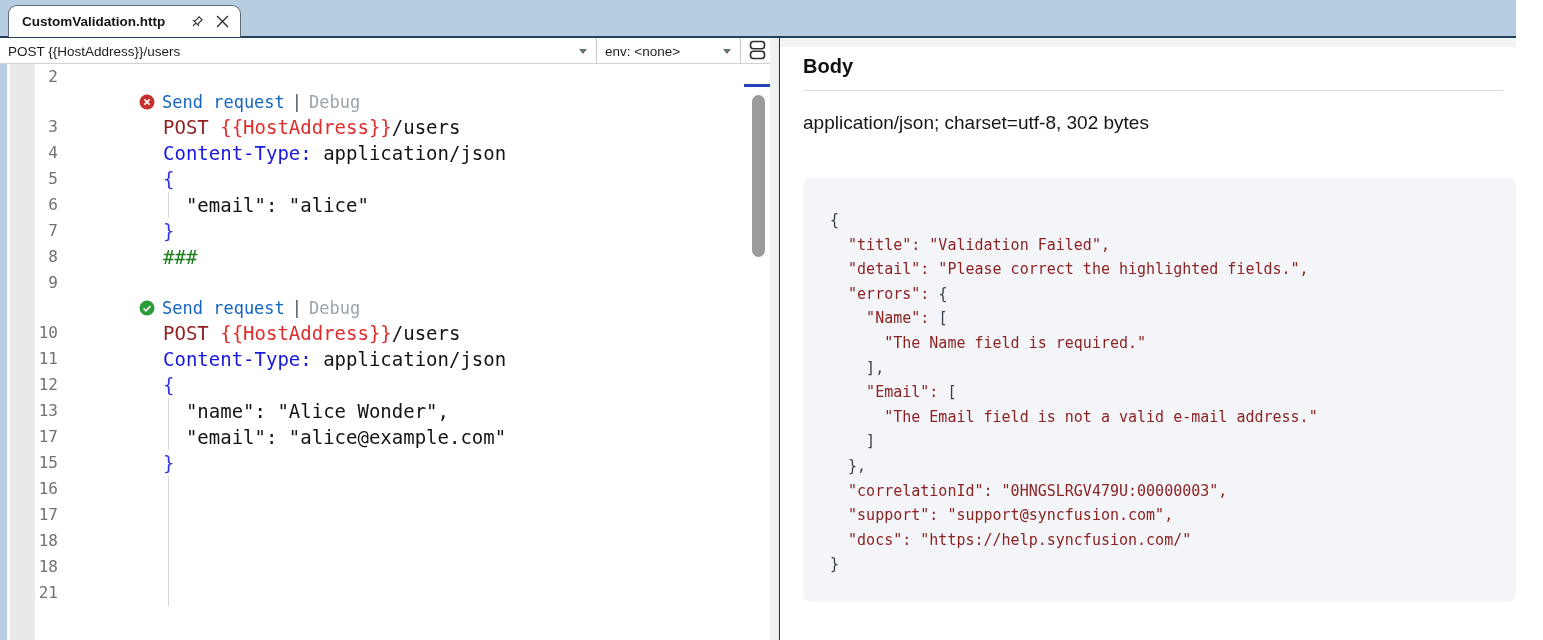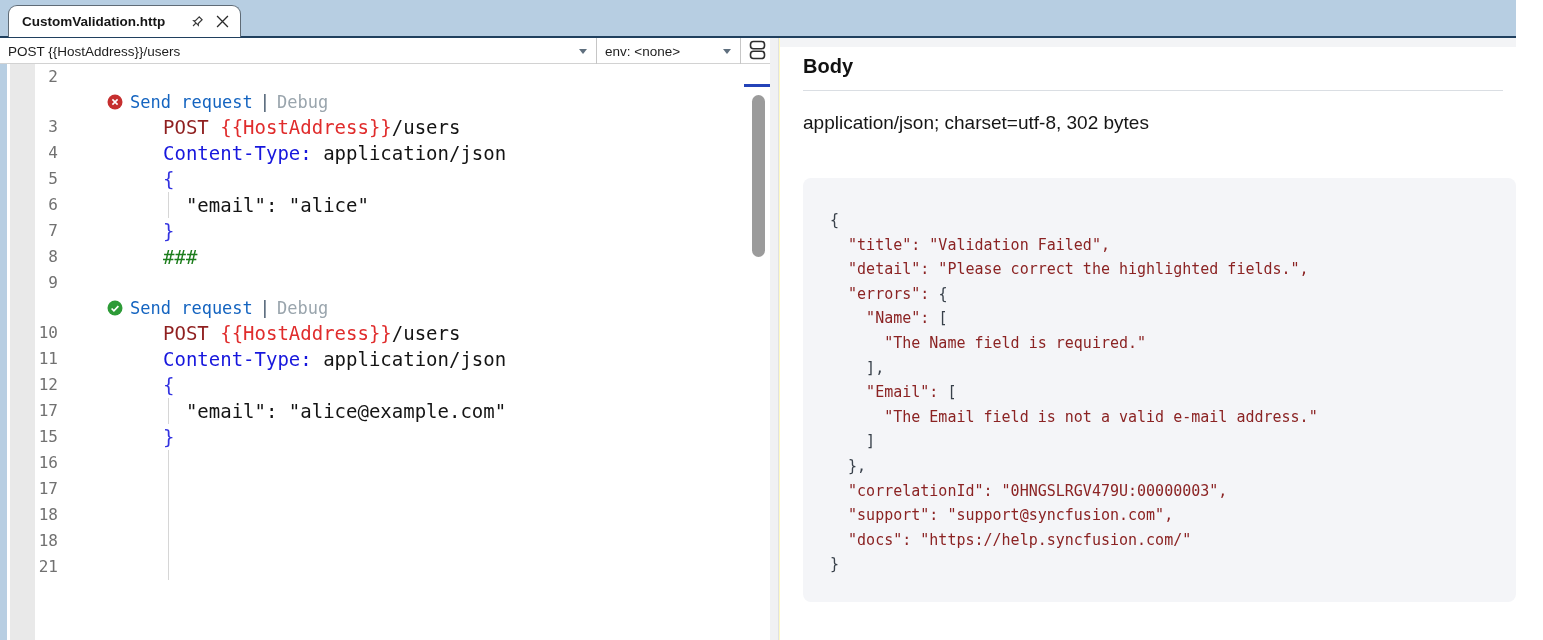--- a/index.html
+++ b/index.html
@@ -1,18 +1,18 @@
 <!DOCTYPE html>
 <html><head>
 <meta charset="utf-8">
 <style>
   * { margin:0; padding:0; box-sizing:border-box; }
   html,body { width:1543px; height:640px; overflow:hidden; background:#fff;
               font-family:"Liberation Sans", sans-serif; }
-  .app { position:relative; width:1516px; height:640px; background:#fef9c3; overflow:hidden;text-decoration:underline; }
+  .app { position:relative; width:1516px; height:640px; background:#4c1d95; overflow:hidden;text-decoration:underline; }
 
   
   .tabstrip { position:absolute; top:0; left:0; right:0; height:36px; background:#b7cee2; }
   .navline  { position:absolute; top:36px; left:0; right:0; height:2px; background:#20405e; }
   .tab { position:absolute; left:8px; top:5px; width:233px; height:32px; background:#fff;
          border:1px solid #5f6b76; border-bottom:none; border-radius:9px 9px 0 0;
          display:flex; align-items:center; gap:9px; padding:0 9px 0 13px; z-index:3; }
   .tab-title { font-weight:700; font-size:13.5px; color:#161616; white-space:nowrap; flex:1; }
   .tab-ico { display:flex; align-items:center; justify-content:center; width:17px; height:17px; cursor:pointer; }
 
@@ -27,21 +27,21 @@
               border-right:4px solid transparent; border-top:5px solid #5f6f7e; }
   .split-btn { position:absolute; left:744px; top:1px; width:26px; height:24px; border:none;
                background:none; padding:0; cursor:pointer; display:flex; align-items:center; justify-content:center; }
 
   
   .editor { position:absolute; left:0; top:64px; width:770px; bottom:0; background:#fff; }
   .edge   { position:absolute; left:0; top:0; bottom:0; width:7px; background:#b7cee2; }
   .glyph-margin { position:absolute; left:10px; top:0; bottom:0; width:25px; background:#e9e9e9; }
   .rows { position:absolute; left:0; top:0; right:28px; }
   .row  { display:flex; height:26px; }
-  .row.lensrow { height:24px; }
+  .row.lensrow { height:24px;padding-left:32px; }
   .ln   { width:58px; flex:none; text-align:right; font:16px/26px "DejaVu Sans Mono", monospace; color:#717171; }
   .code { position:relative; flex:1; padding-left:105px; font:19px/26px "DejaVu Sans Mono", monospace;
           white-space:pre; color:#141414; }
   .guide { position:absolute; left:110px; top:0; bottom:0; width:0; border-left:1px solid #d6d6d6; }
   .lenscode { flex:1; padding-left:107px; display:flex; align-items:center; gap:7px;
               font:17px/24px "DejaVu Sans Mono", monospace; }
   .lens-send  { color:#1464c0; cursor:pointer; }
   .lens-sep   { color:#44576b; }
   .lens-debug { color:#9aa5ad; cursor:pointer; }
   .c-method { color:#8f1f1f; }
@@ -178,20 +178,24 @@
           <span class="ln">10</span>
           <span class="code"><span class="c-method">POST </span><span class="c-var">{{HostAddress}}</span><span class="c-plain">/users</span></span>
         </div>
         <div class="row">
           <span class="ln">11</span>
           <span class="code"><span class="c-hdr">Content-Type:</span><span class="c-plain"> application/json</span></span>
         </div>
         <div class="row">
           <span class="ln">12</span>
           <span class="code"><span class="c-brace">{</span></span>
+        </div>
+        <div class="row">
+          <span class="ln">13</span>
+          <span class="code"><span class="guide"></span><span class="c-plain">  "name": "Alice Wonder",</span></span>
         </div>
         <div class="row">
           <span class="ln">17</span>
           <span class="code"><span class="guide"></span><span class="c-plain">  "email": "alice@example.com"</span></span>
         </div>
         <div class="row">
           <span class="ln">15</span>
           <span class="code"><span class="c-brace">}</span></span>
         </div>
         <div class="row">

